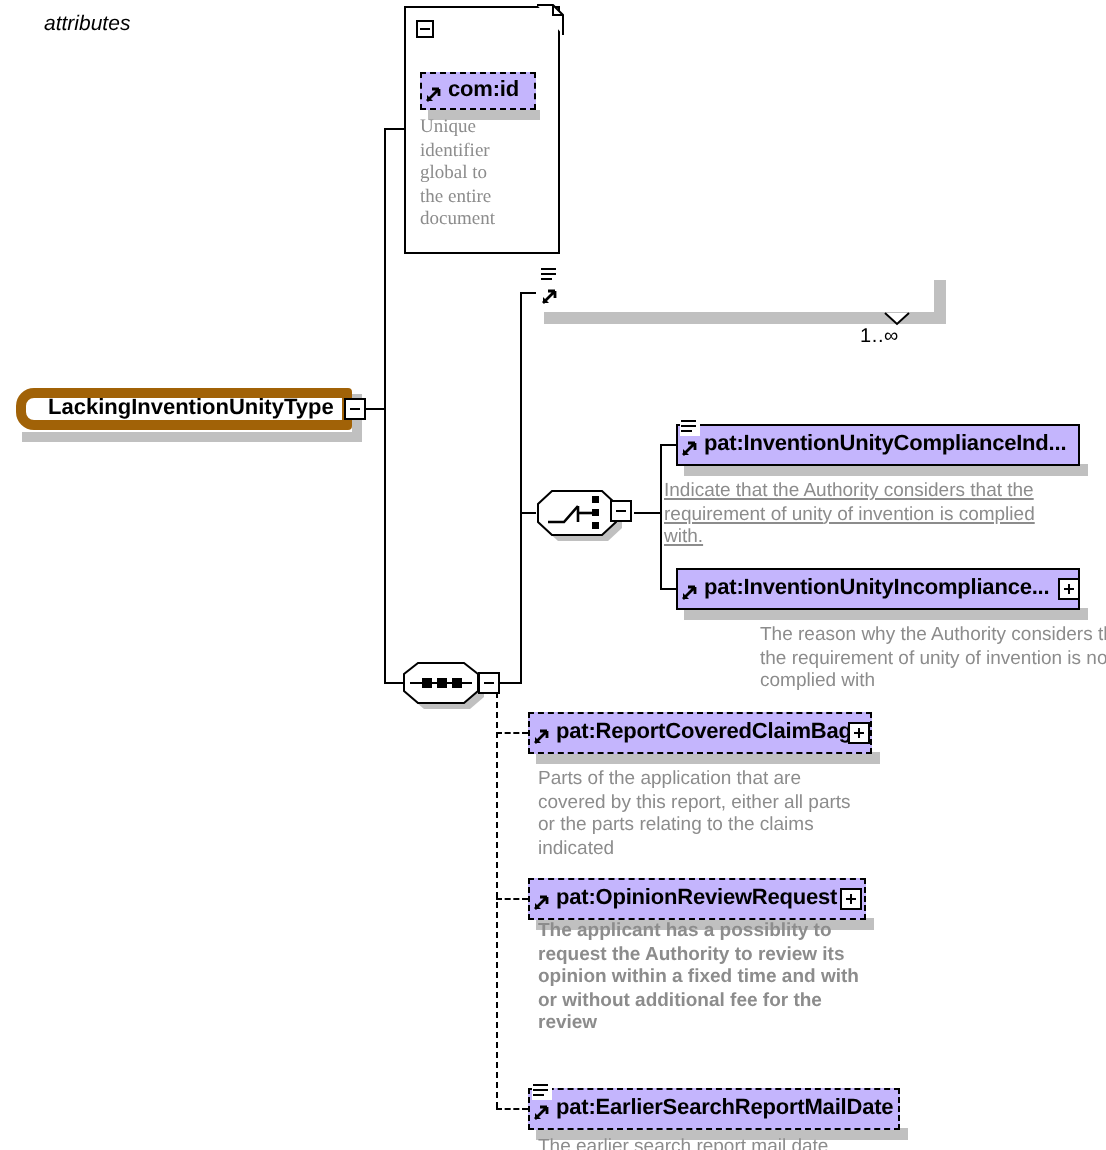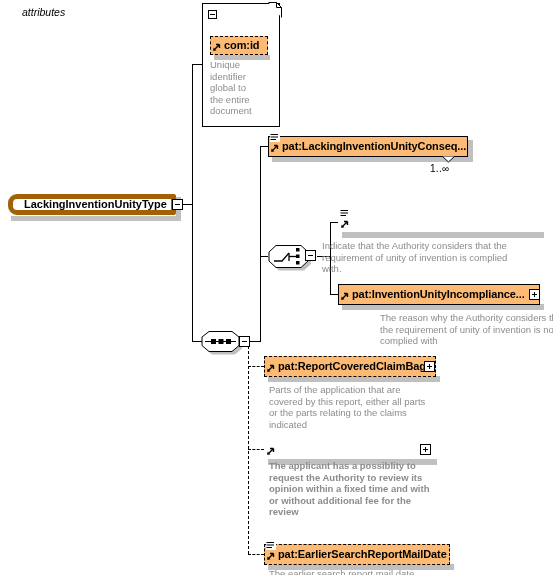--- a/index.html
+++ b/index.html
@@ -20,21 +20,21 @@
     width: 553px;
     height: 575px;
     overflow: hidden;
   }
   .abs { position: absolute; }
 
   
   .node {
     position: absolute;
     box-sizing: border-box;
-    background: #fdba74;
+    background: #c4b5fd;
     border: 1px solid #000000;
     height: 19px;
     display: flex;
     align-items: center;
     white-space: nowrap;
   }
   .node .label {
     font-size: 11px;
     font-weight: bold;
     color: #000000;
@@ -223,21 +223,21 @@
   <div class="attr-title">attributes</div>
 
   <div class="node-shadow" style="left:214px; top:55px; width:56px; height:5px;"></div>
   <div class="node optional" style="left:210px; top:36px; width:58px;">
     <span class="label">com:id</span>
   </div>
   <svg class="abs" style="left:212px; top:43px;" width="9" height="9" viewBox="0 0 9 9">
     <path d="M7.5,1.5 L1.5,7.5 M7.5,1.5 L4.0,1.5 M7.5,1.5 L7.5,5.0" stroke="#000000" stroke-width="1.4" fill="none"></path>
     <path d="M1.5,7.5 L1.5,4.5 L4.5,7.5 Z" fill="#000000"></path>
   </svg>
-  <div class="doc" style="left:210px; top:59px; width:64px;">Unique
+  <div class="doc" style="left:210px; top:59px; width:64px;font-family:Liberation Serif, serif;">Unique
 identifier
 global to
 the entire
 document</div>
 
   <svg class="abs" style="left:266px; top:243px;" width="54" height="30" viewBox="0 0 54 30">
     <path d="M10,24.5 L35,24.5 L42,18 L42,9 L35,2.5 L10,2.5 L3,9 L3,18 Z" fill="#c0c0c0" stroke="none" transform="translate(3,3)"></path>
     <path d="M10,24.5 L35,24.5 L42,18 L42,9 L35,2.5 L10,2.5 L3,9 L3,18 Z" fill="#ffffff" stroke="#000000" stroke-width="1"></path>
     <path d="M8,18 L16,18 L23,10" stroke="#000000" stroke-width="1.3" fill="none"></path>
     <path d="M23,13.5 L30,13.5" stroke="#000000" stroke-width="1.3" fill="none"></path>
@@ -253,47 +253,47 @@
     <path d="M10,22.5 L33,22.5 L40,16.5 L40,8 L33,2.5 L10,2.5 L3,8 L3,16.5 Z" fill="#ffffff" stroke="#000000" stroke-width="1"></path>
     <path d="M6,12.5 L37,12.5" stroke="#000000" stroke-width="1" fill="none"></path>
     <rect x="12" y="10" width="5" height="5" fill="#000000"></rect>
     <rect x="19.5" y="10" width="5" height="5" fill="#000000"></rect>
     <rect x="27" y="10" width="5" height="5" fill="#000000"></rect>
   </svg>
   <div class="expander-lg" style="left:239px; top:336px;"></div>
 
   <div class="node-shadow" style="left:272px; top:156px; width:200px; height:6px;"></div>
   <div class="node-shadow" style="left:467px; top:140px; width:6px; height:22px;"></div>
-  <div class="node" style="left:268px; top:136px; width:200px; height:21px;">
-    <span class="label">pat:LackingInventionUnityConseq...</span>
-  </div>
   <svg class="abs" style="left:270px; top:133px;" width="10" height="9" viewBox="0 0 10 9">
     <rect x="0" y="0" width="10" height="9" fill="#ffffff"></rect>
     <path d="M0.5,1.5 L8,1.5 M0.5,4 L8,4 M0.5,6.5 L6,6.5" stroke="#000000" stroke-width="1.1"></path>
   </svg>
   <svg class="abs" style="left:270px; top:144px;" width="9" height="9" viewBox="0 0 9 9">
     <path d="M7.5,1.5 L1.5,7.5 M7.5,1.5 L4.0,1.5 M7.5,1.5 L7.5,5.0" stroke="#000000" stroke-width="1.4" fill="none"></path>
     <path d="M1.5,7.5 L1.5,4.5 L4.5,7.5 Z" fill="#000000"></path>
   </svg>
 
   <svg class="abs" style="left:442px; top:156px;" width="13" height="7" viewBox="0 0 13 7">
     <path d="M0.5,0.5 L6.5,6 L12.5,0.5" fill="#ffffff" stroke="#000000" stroke-width="1"></path>
   </svg>
   <div class="occurs" style="left:430px; top:163px;">1..∞</div>
 
   <div class="node-shadow" style="left:342px; top:232px; width:202px; height:6px;"></div>
+  <div class="node" style="left:338px; top:212px; width:202px; height:21px;">
+    <span class="label">pat:InventionUnityComplianceInd...</span>
+  </div>
   <svg class="abs" style="left:340px; top:209px;" width="10" height="9" viewBox="0 0 10 9">
     <rect x="0" y="0" width="10" height="9" fill="#ffffff"></rect>
     <path d="M0.5,1.5 L8,1.5 M0.5,4 L8,4 M0.5,6.5 L6,6.5" stroke="#000000" stroke-width="1.1"></path>
   </svg>
   <svg class="abs" style="left:340px; top:220px;" width="9" height="9" viewBox="0 0 9 9">
     <path d="M7.5,1.5 L1.5,7.5 M7.5,1.5 L4.0,1.5 M7.5,1.5 L7.5,5.0" stroke="#000000" stroke-width="1.4" fill="none"></path>
     <path d="M1.5,7.5 L1.5,4.5 L4.5,7.5 Z" fill="#000000"></path>
   </svg>
-  <div class="doc" style="left:322px; top:240px; width:205px;">Indicate that the Authority considers that the
+  <div class="doc" style="left:332px; top:240px; width:205px;text-decoration:underline;">Indicate that the Authority considers that the
 requirement of unity of invention is complied
 with.</div>
 
   <div class="node-shadow" style="left:342px; top:304px; width:202px; height:6px;"></div>
   <div class="node" style="left:338px; top:284px; width:202px; height:21px;">
     <span class="label">pat:InventionUnityIncompliance...</span>
   </div>
   <svg class="abs" style="left:340px; top:292px;" width="9" height="9" viewBox="0 0 9 9">
     <path d="M7.5,1.5 L1.5,7.5 M7.5,1.5 L4.0,1.5 M7.5,1.5 L7.5,5.0" stroke="#000000" stroke-width="1.4" fill="none"></path>
     <path d="M1.5,7.5 L1.5,4.5 L4.5,7.5 Z" fill="#000000"></path>
@@ -311,20 +311,23 @@
     <path d="M7.5,1.5 L1.5,7.5 M7.5,1.5 L4.0,1.5 M7.5,1.5 L7.5,5.0" stroke="#000000" stroke-width="1.4" fill="none"></path>
     <path d="M1.5,7.5 L1.5,4.5 L4.5,7.5 Z" fill="#000000"></path>
   </svg>
   <div class="expander-lg plus" style="left:424px; top:361px;"></div>
   <div class="doc" style="left:269px; top:384px; width:185px;">Parts of the application that are
 covered by this report, either all parts
 or the parts relating to the claims
 indicated</div>
 
   <div class="node-shadow" style="left:268px; top:459px; width:169px; height:6px;"></div>
+  <div class="node optional" style="left:264px; top:439px; width:169px; height:21px;">
+    <span class="label">pat:OpinionReviewRequest</span>
+  </div>
   <svg class="abs" style="left:266px; top:447px;" width="9" height="9" viewBox="0 0 9 9">
     <path d="M7.5,1.5 L1.5,7.5 M7.5,1.5 L4.0,1.5 M7.5,1.5 L7.5,5.0" stroke="#000000" stroke-width="1.4" fill="none"></path>
     <path d="M1.5,7.5 L1.5,4.5 L4.5,7.5 Z" fill="#000000"></path>
   </svg>
   <div class="expander-lg plus" style="left:420px; top:444px;"></div>
   <div class="doc" style="left:269px; top:460px; width:185px;font-weight:bold;">The applicant has a possiblity to
 request the Authority to review its
 opinion within a fixed time and with
 or without additional fee for the
 review</div>

